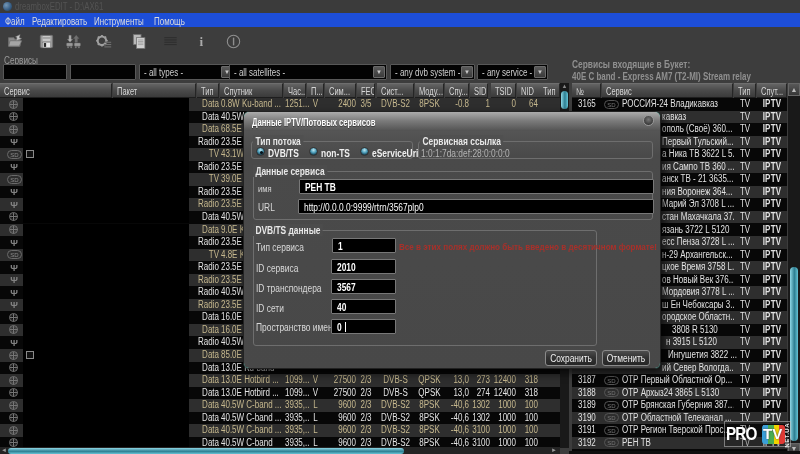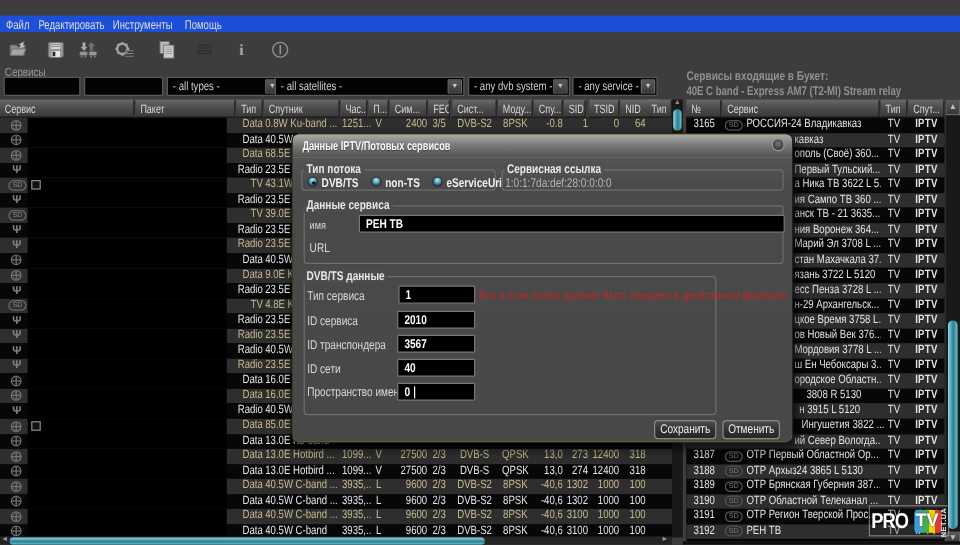--- a/index.html
+++ b/index.html
@@ -95,21 +95,21 @@
   background:linear-gradient(90deg,#8fd8e6,#2e7f92 55%,#66c4d6)}
 #hsb{position:absolute;left:0;top:447px;width:560px;height:7px;background:#242424}
 #hsb .lf{position:absolute;left:0;top:0;width:8px;height:7px;color:#999;font-size:6px;line-height:7px;text-align:center}
 #hsb .rt{position:absolute;right:2px;top:0;width:8px;height:7px;color:#999;font-size:6px;line-height:7px;text-align:center}
 #hsb .th{position:absolute;left:8px;top:0.5px;width:396px;height:6px;border-radius:3px;
   background:linear-gradient(#8fd8e6,#2e7f92 55%,#66c4d6)}
 #botright{position:absolute;left:569px;top:451px;width:231px;height:3px;background:#101010}
 
 
 #dlg{position:absolute;left:243px;top:111px;width:418px;height:258px;border-radius:6px;
-  background:#eab308;border:1px solid #222;box-shadow:3px 4px 10px rgba(0,0,0,0.7);overflow:hidden}
+  background:#5eead4;border:1px solid #222;box-shadow:3px 4px 10px rgba(0,0,0,0.7);overflow:hidden}
 #dlgtitle{position:absolute;left:0;top:0;width:100%;height:19px;
   background:linear-gradient(#ababab,#7c7c7c 45%,#5a5a5a 90%,#525252)}
 #dlgtitle .t{position:absolute;left:8px;top:4px;font-size:10.5px;font-weight:bold;color:#fdfdfd;
   text-shadow:0 1px 1px rgba(0,0,0,0.45);transform:scaleX(0.73);transform-origin:0 0;white-space:nowrap}
 #dlgclose{position:absolute;right:6px;top:3px;width:11px;height:11px;border-radius:50%;
   background:radial-gradient(circle at 50% 40%,#777,#3a3a3a 70%);border:1px solid #999}
 #dlgbody{position:absolute;left:0;top:19px;width:100%;height:239px;
   background:linear-gradient(#555,#4a4a4a 25px,#484848)}
 .grp{position:absolute;border:1px solid #6e6e6e;border-radius:3px}
 .glbl{position:absolute;font-size:10.5px;font-weight:bold;color:#e8e8e8;
@@ -137,20 +137,24 @@
   transform:scaleX(0.85);transform-origin:0 0}
 #logo .tv{position:absolute;left:37px;top:3px;width:23px;height:19px;border-radius:3px;
   background:linear-gradient(90deg,#3a9fd8 0 28%,#49ad52 28% 52%,#f2d400 52% 76%,#e03a34 76% 100%)}
 #logo .tvt{position:absolute;left:38px;top:3px;font-size:15px;font-weight:bold;color:#fff;text-shadow:0 0 2px #444}
 #logo .net{position:absolute;right:0px;top:1px;font-size:6px;font-weight:bold;color:#eee;
   writing-mode:vertical-rl;transform:rotate(180deg);letter-spacing:0.5px}
 </style>
 </head>
 <body>
 <div id="app">
+  <div id="titlebar">
+      <div id="appicon"></div>
+      <span class="txt">dreamboxEDIT - D:\AX61</span>
+    </div>
   <div id="menubar">
     <span style="left:5px">Файл</span>
       <span style="left:32px">Редактировать</span>
     <span style="left:94px">Инструменты</span>
       <span style="left:154px">Помощь</span>
   </div>
   <div id="toolbar">
     <svg class="tbi" style="left:7px" width="17" height="17" viewBox="0 0 22 22">
         <path d="M2 6 L9 6 L10 8 L17 8 L17 17 L2 17 Z" fill="#8a8a8a" stroke="#6f6f6f"></path>
         <path d="M4 10 L19 10 L16 17 L2 17 Z" fill="#a5a5a5" stroke="#6f6f6f"></path>
@@ -738,20 +742,23 @@
       <div class="glbl" style="left:176px;top:4px;background:#505050">Сервисная ссылка</div>
       <div class="dlbl" style="left:177px;top:16px;color:#b4b4b4">1:0:1:7da:def:28:0:0:0:0</div>
 
       <div class="grp" style="left:9px;top:40px;width:400px;height:49px"></div>
       <div class="glbl" style="left:9px;top:34px;background:#4c4c4c">Данные сервиса</div>
       <div class="dlbl" style="left:14px;top:52px;font-size:9.5px">имя</div>
       <div class="dinput" style="left:55px;top:48px;width:355px;height:15px">
           <i style="font-weight:bold">РЕН ТВ</i>
         </div>
       <div class="dlbl" style="left:14px;top:70px">URL</div>
+      <div class="dinput" style="left:54px;top:68px;width:356px;height:15px">
+          <i>http://0.0.0.0:9999/rtrn/3567plp0</i>
+        </div>
 
       <div class="grp" style="left:9px;top:99px;width:344px;height:116px"></div>
       <div class="glbl" style="left:9px;top:93px;background:#4c4c4c">DVB/TS данные</div>
       <div class="dlbl" style="left:12px;top:110px">Тип сервиса</div>
       <div class="dinput" style="left:88px;top:107px;width:64px;height:15px">
           <i style="font-weight:bold">1</i>
         </div>
       <div id="redmsg">Все в этих полях должно быть введено в десятичном формате!</div>
       <div class="dlbl" style="left:12px;top:131px">ID сервиса</div>
       <div class="dinput" style="left:87px;top:128px;width:65px;height:15px">

